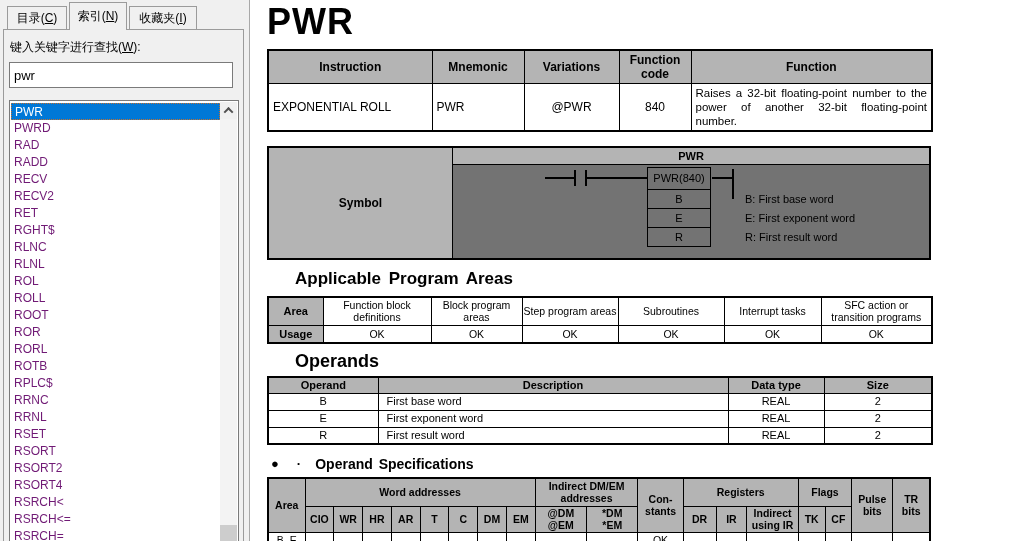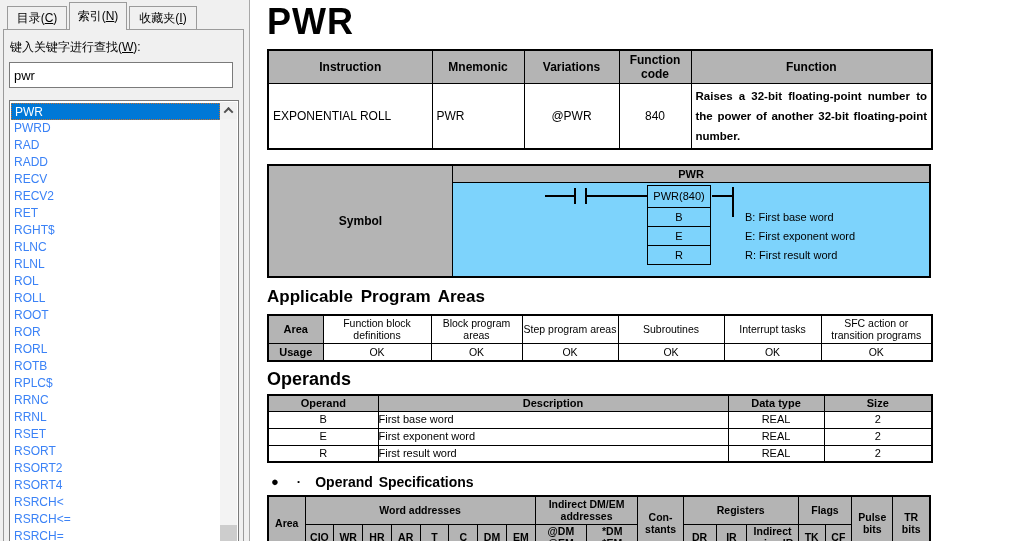--- a/index.html
+++ b/index.html
@@ -19,21 +19,21 @@
   .search-label { position:absolute; left:6px; top:9px; font-size:12px; color:#000; }
   .search-label .tab-key { text-decoration:underline; }
   .search-input { position:absolute; left:5px; top:32px; width:224px; height:26px;
                   border:1px solid #7a7a7a; background:#fff; font-size:13px;
                   font-family:"Liberation Sans","DejaVu Sans",sans-serif;
                   padding:2px 4px; color:#000; }
   .index-list { position:absolute; left:5px; top:70px; width:230px; bottom:0;
                 border:1px solid #7a7a7a; background:#fff; overflow:hidden; }
   .list-items { position:absolute; left:1px; top:2px; right:18px; }
   .list-item { height:17px; line-height:16px; font-size:12px; padding-left:3px;
-               color:#3b82f6; white-space:nowrap; }
+               color:#701a75; white-space:nowrap; }
   .list-item.selected { background:#0078d7; color:#fff; border:1px dotted #c4702e; }
   
   .lb-scroll { position:absolute; top:1px; right:1px; bottom:0; width:17px; background:#f3f3f3; }
   .lb-btn-up { position:absolute; top:0; left:0; width:17px; height:17px; background:#f0f0f0;
                display:flex; align-items:center; justify-content:center; }
   .chevron-up { width:7px; height:7px; border-left:2px solid #505050; border-top:2px solid #505050;
                 transform:rotate(45deg) translate(1px,1px); }
   .lb-btn-down { position:absolute; bottom:0; left:0; width:17px; height:16px; background:#cdcdcd; }
 
   
@@ -45,57 +45,57 @@
   td { border:1px solid #000; font-size:12px; color:#000; overflow:hidden; }
   table { border:2px solid #000; }
   .hdr { background:#b4b4b4; font-weight:bold; text-align:center; }
   .pre { white-space:pre-line; }
 
   
   .t-instr { margin-top:7px; }
   .t-instr .hdr { height:33px; font-size:12px; line-height:14px; }
   .t-instr td.body { height:41px; padding:2px 4px; }
   .cell-center { text-align:center; }
-  .cell-func { font-size:11.5px; line-height:20px; text-align:justify; padding:1px 3px; word-spacing:1px;font-weight:bold; }
+  .cell-func { font-size:11.5px; line-height:14px; text-align:justify; padding:1px 3px; word-spacing:1px; }
 
   
   .symbol-wrap { margin-top:14px; width:664px; border:2px solid #000; display:flex; height:114px; }
   .sym-left { width:184px; background:#b4b4b4; border-right:1px solid #000;
               display:flex; align-items:center; justify-content:center;
               font-weight:bold; font-size:12px; }
   .sym-right { flex:1; display:flex; flex-direction:column; }
   .sym-head { height:17px; background:#b4b4b4; border-bottom:1px solid #000;
               font-weight:bold; font-size:11px; text-align:center; line-height:16px; }
-  .ladder { position:relative; flex:1; background:#7dd3fc; }
+  .ladder { position:relative; flex:1; background:#737373; }
   .ln { position:absolute; background:#000; }
   .ladder-box { position:absolute; left:194px; top:2px; width:64px; border:1px solid #000; }
   .lbx-row { height:19px; border-top:1px solid #000; font-size:11px; text-align:center; line-height:18px; }
   .lbx-title { height:21px; font-size:11px; text-align:center; line-height:20px; }
   .op-label { position:absolute; left:292px; font-size:11px; line-height:13px; white-space:nowrap; }
 
   
-  .h2 { font-weight:bold; font-size:17px; color:#000; margin-top:9px; word-spacing:3px; }
+  .h2 { font-weight:bold; font-size:17px; color:#000; margin-top:9px; word-spacing:3px;margin-left:28px; }
   .h2.operands { font-size:18px; margin-top:7px; }
   .spec-heading { display:flex; align-items:center; margin-top:9px; height:19px; }
   .spec-bullet { font-size:13px; margin-left:4px; }
   .spec-dash { font-weight:bold; margin-left:18px; font-size:13px; }
   .spec-title { font-weight:bold; font-size:14px; margin-left:14px; word-spacing:2px; }
 
   
   .t-areas { margin-top:7px; }
   .t-areas td { font-size:10.5px; text-align:center; line-height:12px; }
   .t-areas .rowhdr { font-size:11px; }
   .t-areas tr:first-child td { height:29px; }
   .t-areas tr:last-child td { height:17px; }
 
   
   .t-ops { margin-top:4px; }
   .t-ops td { height:17px; font-size:11px; text-align:center; line-height:15px; }
   .t-ops .hdr { height:16px; font-size:11px; }
-  .t-ops .desc { text-align:left; padding-left:0; }
+  .t-ops .desc { text-align:left; padding-left:8px; }
 
   
   .t-spec { margin-top:4px; }
   .t-spec td { font-size:10.5px; text-align:center; line-height:12px; }
   .t-spec .hdr { font-weight:bold; }
   .t-spec tr.g1 td { height:28px; }
   .t-spec tr.g2 td { height:26px; }
   .t-spec tr.b1 td, .t-spec tr.b2 td { height:15px; line-height:14px; }
   .area-cell { font-weight:normal; }
 </style>

